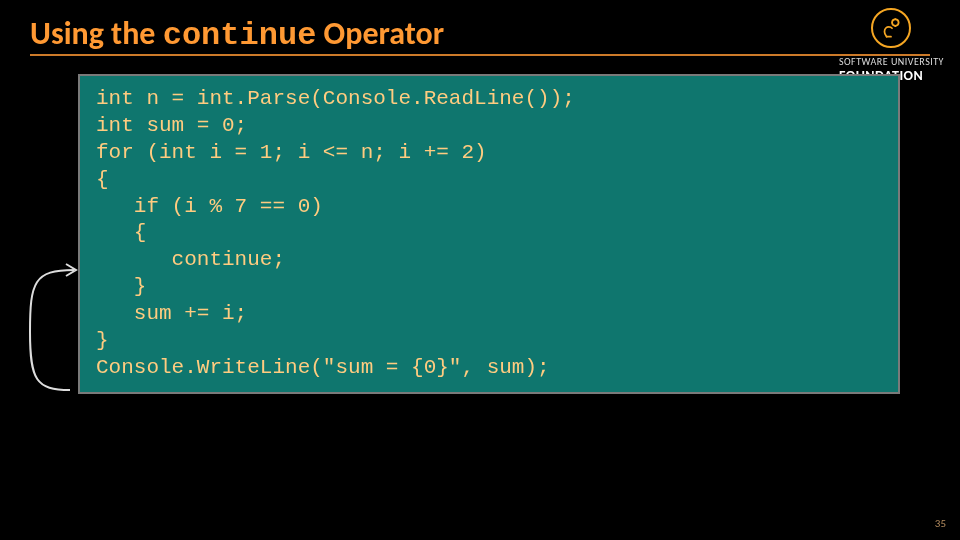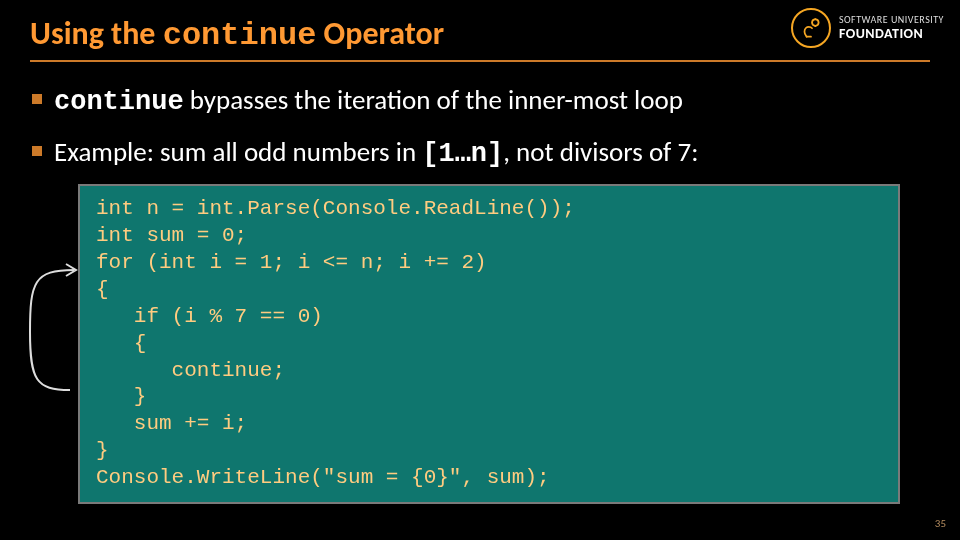--- a/index.html
+++ b/index.html
@@ -13,21 +13,21 @@
   }
   .slide {
     width: 100%; height: 100%;
     padding: 14px 30px 0 30px;
     position: relative;
   }
   .title {
     font-size: 32px;
     font-weight: 700;
     color: #ff9933;
-    margin-bottom: 6px;
+    margin-bottom: 0;
   }
   .title .codeword {
     font-family: 'Consolas','Courier New',monospace;
     font-weight: 700;
   }
   .rule {
     border: none;
     border-top: 2px solid #cc7a29;
     margin-bottom: 18px;
   }
@@ -65,20 +65,21 @@
     color: #ffcc80;
     white-space: pre;
     position: relative;
   }
   .logo {
     position: absolute;
     top: 8px; right: 16px;
     display: flex;
     align-items: center;
     gap: 8px;
+    flex-direction: column;
   }
   .logo-icon {
     width: 40px; height: 40px;
     border: 2px solid #f5a623;
     border-radius: 50%;
     display: flex; align-items: center; justify-content: center;
     color: #f5a623;
   }
   .logo-text {
     font-size: 12px;
@@ -120,28 +121,20 @@
       <span class="l1">SOFTWARE UNIVERSITY</span>
       <span class="l2">FOUNDATION</span>
     </div>
   </div>
 
   <h1 class="title">
     <span>Using the </span><span class="codeword">continue</span><span> Operator</span>
   </h1>
   <hr class="rule">
 
-  <ul class="bullets">
-    <li>
-      <span class="codeword">continue</span><span> bypasses the iteration of the inner-most loop</span>
-    </li>
-    <li>
-      <span>Example: sum all odd numbers in </span><span class="codeword">[1…n]</span><span>, not divisors of 7:</span>
-    </li>
-  </ul>
 
   <pre class="codebox">int n = int.Parse(Console.ReadLine());
 int sum = 0;
 for (int i = 1; i &lt;= n; i += 2)
 {
    if (i % 7 == 0)
    {
       continue;
    }
    sum += i;

